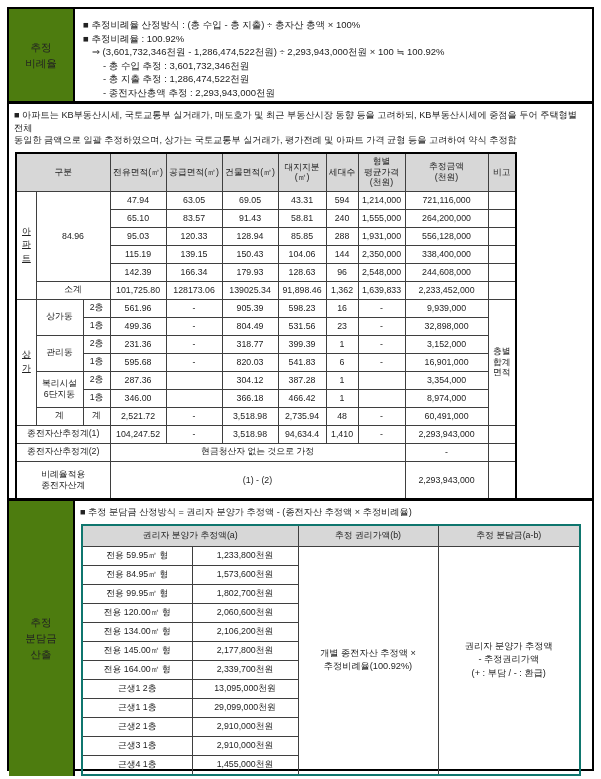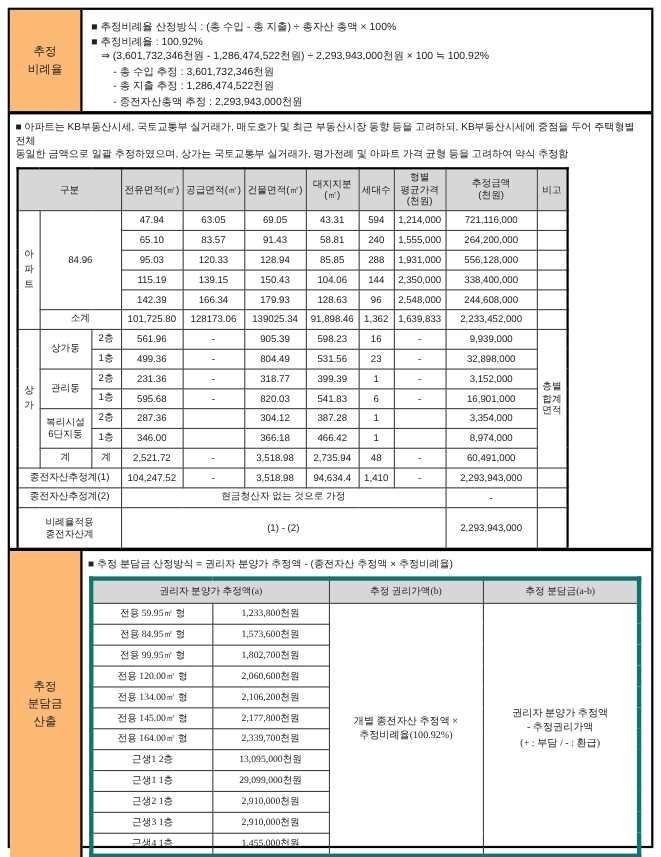--- a/index.html
+++ b/index.html
@@ -4,45 +4,45 @@
 <style>
   html,body{margin:0;padding:0;background:#fff;}
   .page{width:601px;height:779px;box-sizing:border-box;padding:7px 7px 8px 7px;background:#fff;
         font-family:"Liberation Sans","DejaVu Sans",sans-serif;color:#1c1c1c;}
   .doc{border:2px solid #000;height:100%;box-sizing:border-box;display:flex;flex-direction:column;}
   .sec{display:flex;box-sizing:border-box;}
   .sec + .sec{border-top:3px solid #000;}
   .sec-ratio{height:92px;}
   .sec-asset{height:397px;}
   .sec-levy{flex:1;}
-  .side{width:64px;flex-shrink:0;background:#fdba74;border-right:2px solid #000;
+  .side{width:64px;flex-shrink:0;background:#4d7c0f;border-right:2px solid #000;
         display:flex;align-items:center;justify-content:center;}
   .side-label{font-size:10.5px;line-height:1.55;text-align:center;white-space:pre-line;color:#222;}
   .content{flex:1;box-sizing:border-box;overflow:hidden;}
 
   
   .ratio-body{padding:9px 6px 12px 8px;font-size:9.5px;line-height:13.5px;color:#222;}
   .lv0{padding-left:0;}
   .lv1{padding-left:9px;}
   .lv2{padding-left:20px;}
 
   
   .note{font-size:9.2px;line-height:12.5px;color:#222;padding:5px 4px 0 5px;}
 
   
   table{border-collapse:collapse;table-layout:fixed;margin:5px 0 0 6px;}
   td{border:1px solid #3f3f3f;font-size:8.8px;text-align:center;vertical-align:middle;
      padding:0 2px;color:#222;height:17px;overflow:hidden;}
   .asset-table{width:500px;border:2px solid #000;}
-  .levy-table{width:498px;border:4px solid #0f766e;font-family:Liberation Serif, serif;}
+  .levy-table{width:498px;border:2px solid #0f766e;}
   .hd{background:#d7d7d7;line-height:1.15;}
   .asset-table .hd{height:37px;}
   .levy-table .hd{height:20px;}
   .pre{white-space:pre-line;line-height:1.25;}
-  .vert{word-break:break-all;line-height:1.55;padding:0 5px;}
+  .vert{word-break:break-all;line-height:1.55;padding:0 5px;text-decoration:underline;}
   .row-tall td{height:36px;}
   .levy-table td{height:18px;}
   .big-cell{font-size:9.2px;line-height:1.45;}
 </style>
 </head>
 <body>
 
 <div class="page">
  <div class="doc">
 

